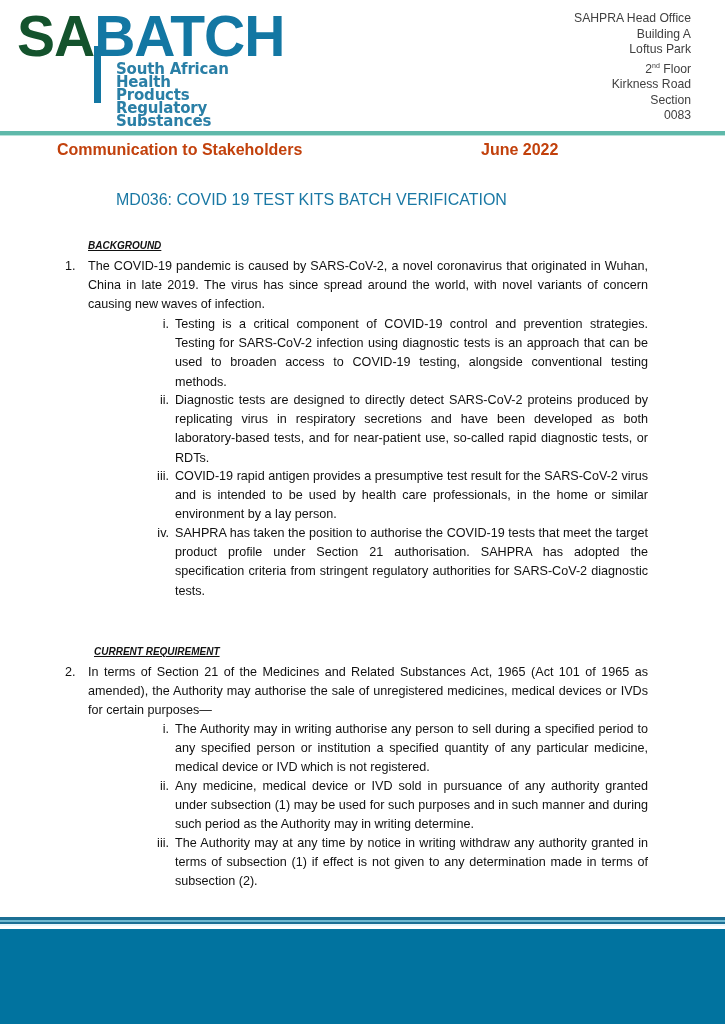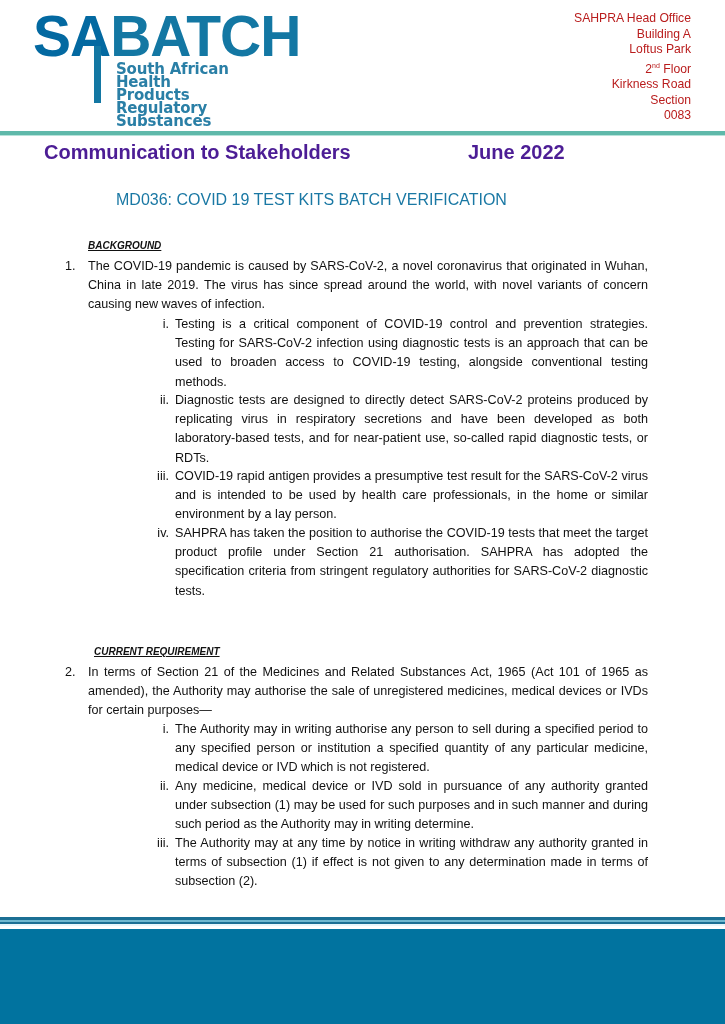--- a/index.html
+++ b/index.html
@@ -2,28 +2,28 @@
 <html><head>
 <meta charset="utf-8">
 <style>
   html, body { margin: 0; padding: 0; }
   body {
     width: 725px; height: 1024px; background: #ffffff; position: relative; overflow: hidden;
     font-family: "Liberation Sans", sans-serif;
   }
   .logo { position: absolute; left: 17px; top: 6px; width: 230px; height: 96px; }
   .logo-letters { position: absolute; left: 0; top: 0; font-weight: bold; font-size: 57px; letter-spacing: -1px; line-height: 60px; white-space: nowrap; font-family: "Liberation Sans", sans-serif; }
-  .logo-sa { color: #0369a1; margin-left: 16px; }
+  .logo-sa { color: #14532d; }
   .logo-hpra { color: #1377a3; }
   .logo-bar { position: absolute; left: 77px; top: 40px; width: 7px; height: 57px; background: #1377a3; }
   .logo-sub { position: absolute; left: 99px; top: 57px; color: #2a7fa6; font-size: 15px; font-weight: bold; line-height: 13px; font-family: "DejaVu Sans", sans-serif; letter-spacing: -0.2px; }
-  .address { position: absolute; right: 34px; top: 11px; text-align: right; color: #b91c1c; font-size: 12.2px; line-height: 15.5px; }
+  .address { position: absolute; right: 34px; top: 11px; text-align: right; color: #404040; font-size: 12.2px; line-height: 15.5px; }
   .address sup { font-size: 7px; }
   .top-rule { position: absolute; left: 0; right: 0; top: 131px; height: 4px; background: #5fb9aa; border-bottom: 1px solid #b7e3da; }
-  .comm-line { position: absolute; top: 141px; left: 44px; width: 640px; color: #4c1d95; font-family: "Liberation Sans", sans-serif; font-weight: bold; font-size: 20px; }
+  .comm-line { position: absolute; top: 141px; left: 57px; width: 640px; color: #c2410c; font-family: "Liberation Sans", sans-serif; font-weight: bold; font-size: 16px; }
   .comm-date { position: absolute; left: 404px; top: 0; margin-left: 20px; }
   .doc-title { position: absolute; top: 191px; left: 116px; color: #1a78a4; font-weight: normal; font-size: 16px; }
   .body-text { position: absolute; left: 0; top: 0; width: 725px; color: #111; font-size: 12.6px; line-height: 19.2px; font-family: "Liberation Sans", sans-serif; }
   .heading { position: absolute; font-weight: bold; font-style: italic; text-decoration: underline; font-size: 10px; }
   .para { position: absolute; left: 88px; width: 560px; text-align: justify; }
   .para-num { position: absolute; left: -23px; top: 0; }
   .sub { position: absolute; left: 175px; width: 473px; text-align: justify; }
   .sub-num { position: absolute; left: -30px; width: 24px; text-align: right; top: 0; }
   .footer-lines { position: absolute; left: 0; right: 0; top: 917px; height: 12px; }
   .fl1 { height: 3px; background: #1b6f94; }

